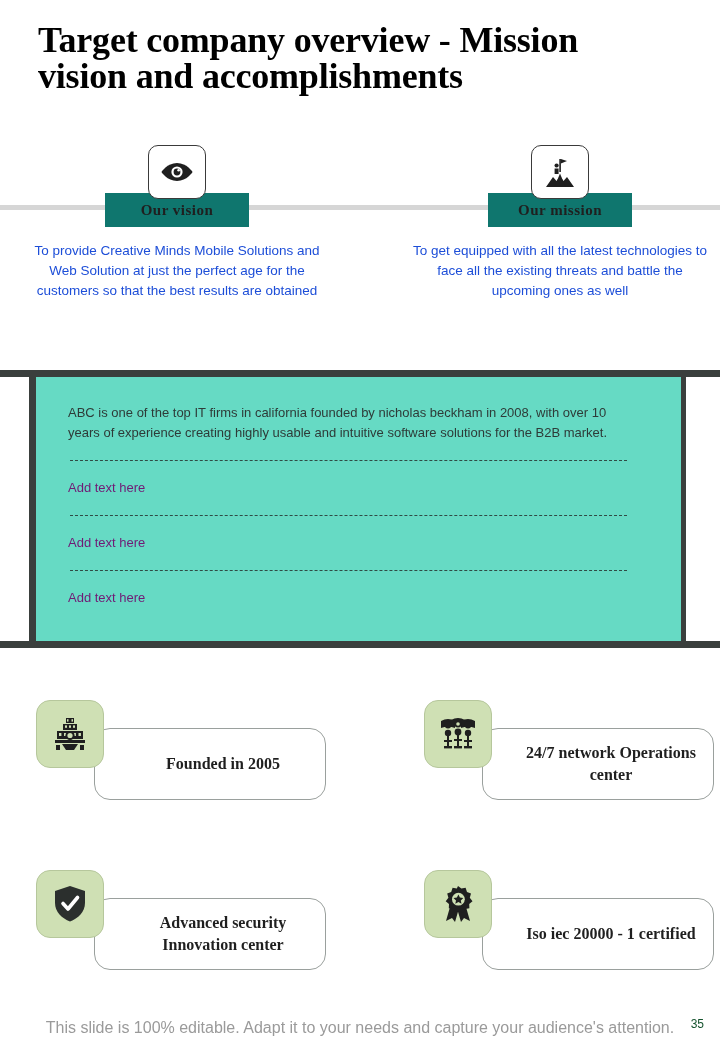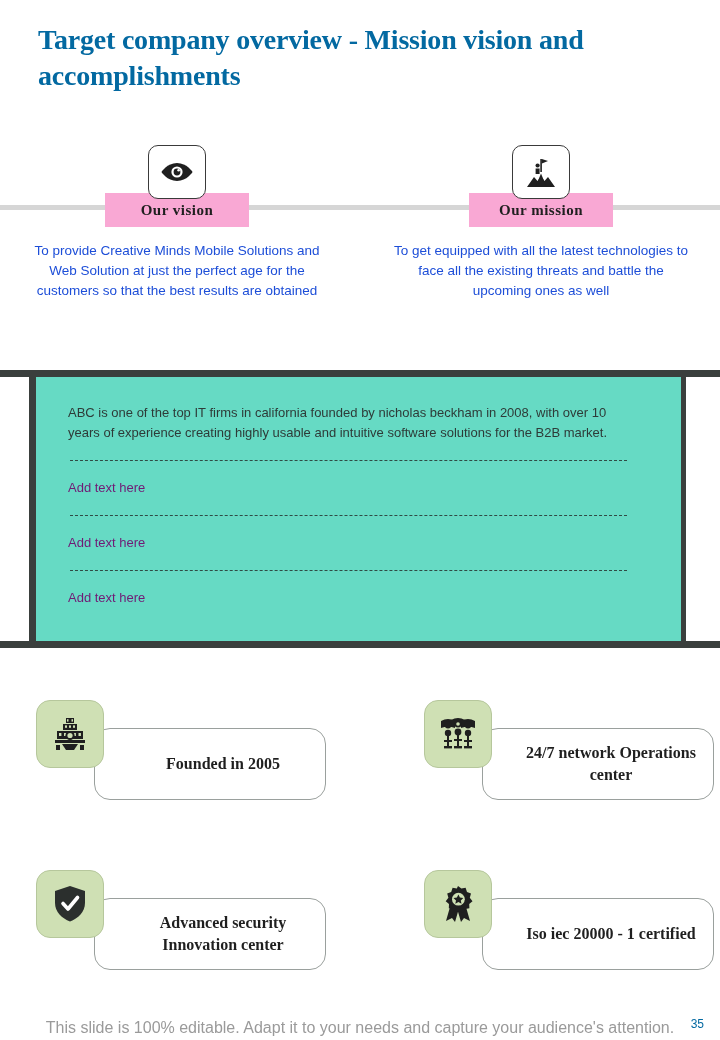--- a/index.html
+++ b/index.html
@@ -17,42 +17,42 @@
   }
 
   
   .slide-title {
     position: absolute;
     left: 38px;
     top: 22px;
     width: 620px;
     font-family: "Liberation Serif", serif;
     font-weight: bold;
-    font-size: 28px;
+    font-size: 36px;
     line-height: 36px;
-    color: #0369a1;
+    color: #000000;
     letter-spacing: -0.2px;
   }
 
   
   .vm-rule {
     position: absolute;
     left: 0;
     top: 205px;
     width: 720px;
     height: 5px;
     background: #d6d6d6;
   }
   .vm-col {
     position: absolute;
     top: 145px;
     width: 300px;
   }
   .vm-col.vision  { left: 27px; }
-  .vm-col.mission { left: 391px; }
+  .vm-col.mission { left: 410px; }
 
   .vm-icon-box {
     position: relative;
     width: 58px;
     height: 54px;
     margin: 0 auto;
     border: 1.6px solid #3a3a3a;
     border-radius: 10px;
     background: #ffffff;
     box-sizing: border-box;
@@ -61,21 +61,21 @@
     justify-content: center;
     z-index: 3;
   }
   .vm-icon-box svg { display: block; }
 
   .vm-label {
     position: relative;
     margin: -6px auto 0 auto;
     width: 144px;
     height: 34px;
-    background: #f9a8d4;
+    background: #0f766e;
     display: flex;
     align-items: center;
     justify-content: center;
     z-index: 2;
     font-family: "Liberation Serif", serif;
     font-weight: bold;
     font-size: 15px;
     color: #1f1f1f;
     letter-spacing: 0.5px;
   }
@@ -202,21 +202,21 @@
     width: 720px;
     text-align: center;
     font-size: 16px;
     color: #9a9a9a;
   }
   .footer-page {
     position: absolute;
     right: 16px;
     top: 1017px;
     font-size: 12px;
-    color: #0369a1;
+    color: #14532d;
   }
 </style>
 </head>
 <body>
 
 <div class="slide-title">Target company overview - Mission vision and accomplishments</div>
 
 <div class="vm-rule"></div>
 
 <div class="vm-col vision">

